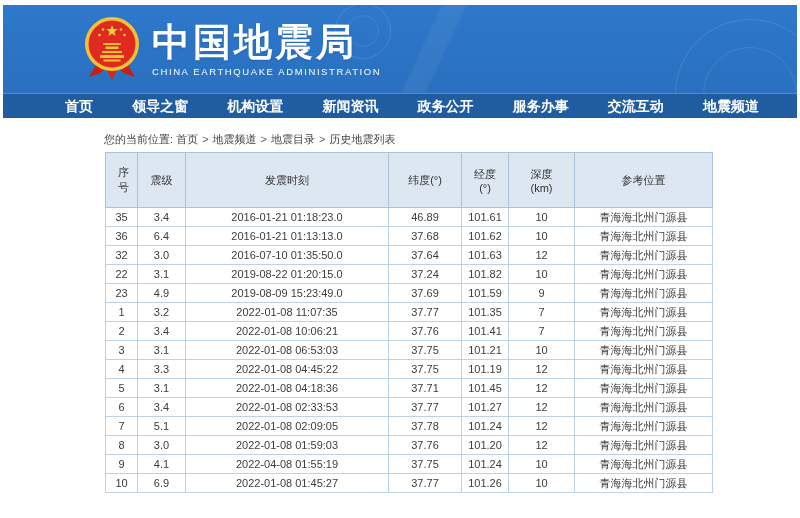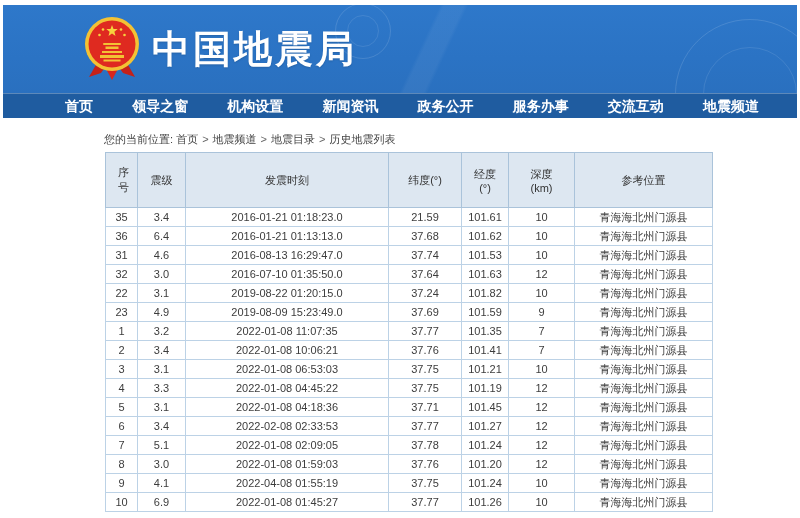--- a/index.html
+++ b/index.html
@@ -143,20 +143,21 @@
       <circle cx="42.5" cy="19" r="1.3" fill="#f7d23e"></circle>
 
       <rect x="21" y="27" width="18" height="2" rx="1" fill="#f3c234"></rect>
       <rect x="23.5" y="30.5" width="13" height="2.5" fill="#f3c234"></rect>
       <rect x="20" y="35" width="20" height="2" fill="#f3c234"></rect>
       <rect x="18" y="39" width="24" height="3" fill="#f3c234"></rect>
       <rect x="21.5" y="43.5" width="17" height="2" fill="#f3c234"></rect>
     </svg>
     <div class="brand-text">
       <div class="brand-title">中国地震局</div>
+      <div class="brand-subtitle">CHINA EARTHQUAKE ADMINISTRATION</div>
     </div>
   </div>
 </div>
 
 <div class="nav" id="nav-bar">
     <div class="nav-item">首页</div>
     <div class="nav-item">领导之窗</div>
     <div class="nav-item">机构设置</div>
     <div class="nav-item">新闻资讯</div>
     <div class="nav-item">政务公开</div>
@@ -189,40 +190,31 @@
         <th>经度(°)</th>
         <th>深度(km)</th>
         <th>参考位置</th>
       </tr>
     </thead>
   <tbody id="table-body">
       <tr>
         <td>35</td>
         <td>3.4</td>
         <td>2016-01-21 01:18:23.0</td>
-        <td>21.59</td>
+        <td>46.89</td>
         <td>101.61</td>
         <td>10</td>
         <td>青海海北州门源县</td>
       </tr>
       <tr>
         <td>36</td>
         <td>6.4</td>
         <td>2016-01-21 01:13:13.0</td>
         <td>37.68</td>
         <td>101.62</td>
-        <td>10</td>
-        <td>青海海北州门源县</td>
-      </tr>
-      <tr>
-        <td>31</td>
-        <td>4.6</td>
-        <td>2016-08-13 16:29:47.0</td>
-        <td>37.74</td>
-        <td>101.53</td>
         <td>10</td>
         <td>青海海北州门源县</td>
       </tr>
       <tr>
         <td>32</td>
         <td>3.0</td>
         <td>2016-07-10 01:35:50.0</td>
         <td>37.64</td>
         <td>101.63</td>
         <td>12</td>
@@ -287,21 +279,21 @@
         <td>3.1</td>
         <td>2022-01-08 04:18:36</td>
         <td>37.71</td>
         <td>101.45</td>
         <td>12</td>
         <td>青海海北州门源县</td>
       </tr>
       <tr>
         <td>6</td>
         <td>3.4</td>
-        <td>2022-02-08 02:33:53</td>
+        <td>2022-01-08 02:33:53</td>
         <td>37.77</td>
         <td>101.27</td>
         <td>12</td>
         <td>青海海北州门源县</td>
       </tr>
       <tr>
         <td>7</td>
         <td>5.1</td>
         <td>2022-01-08 02:09:05</td>
         <td>37.78</td>

